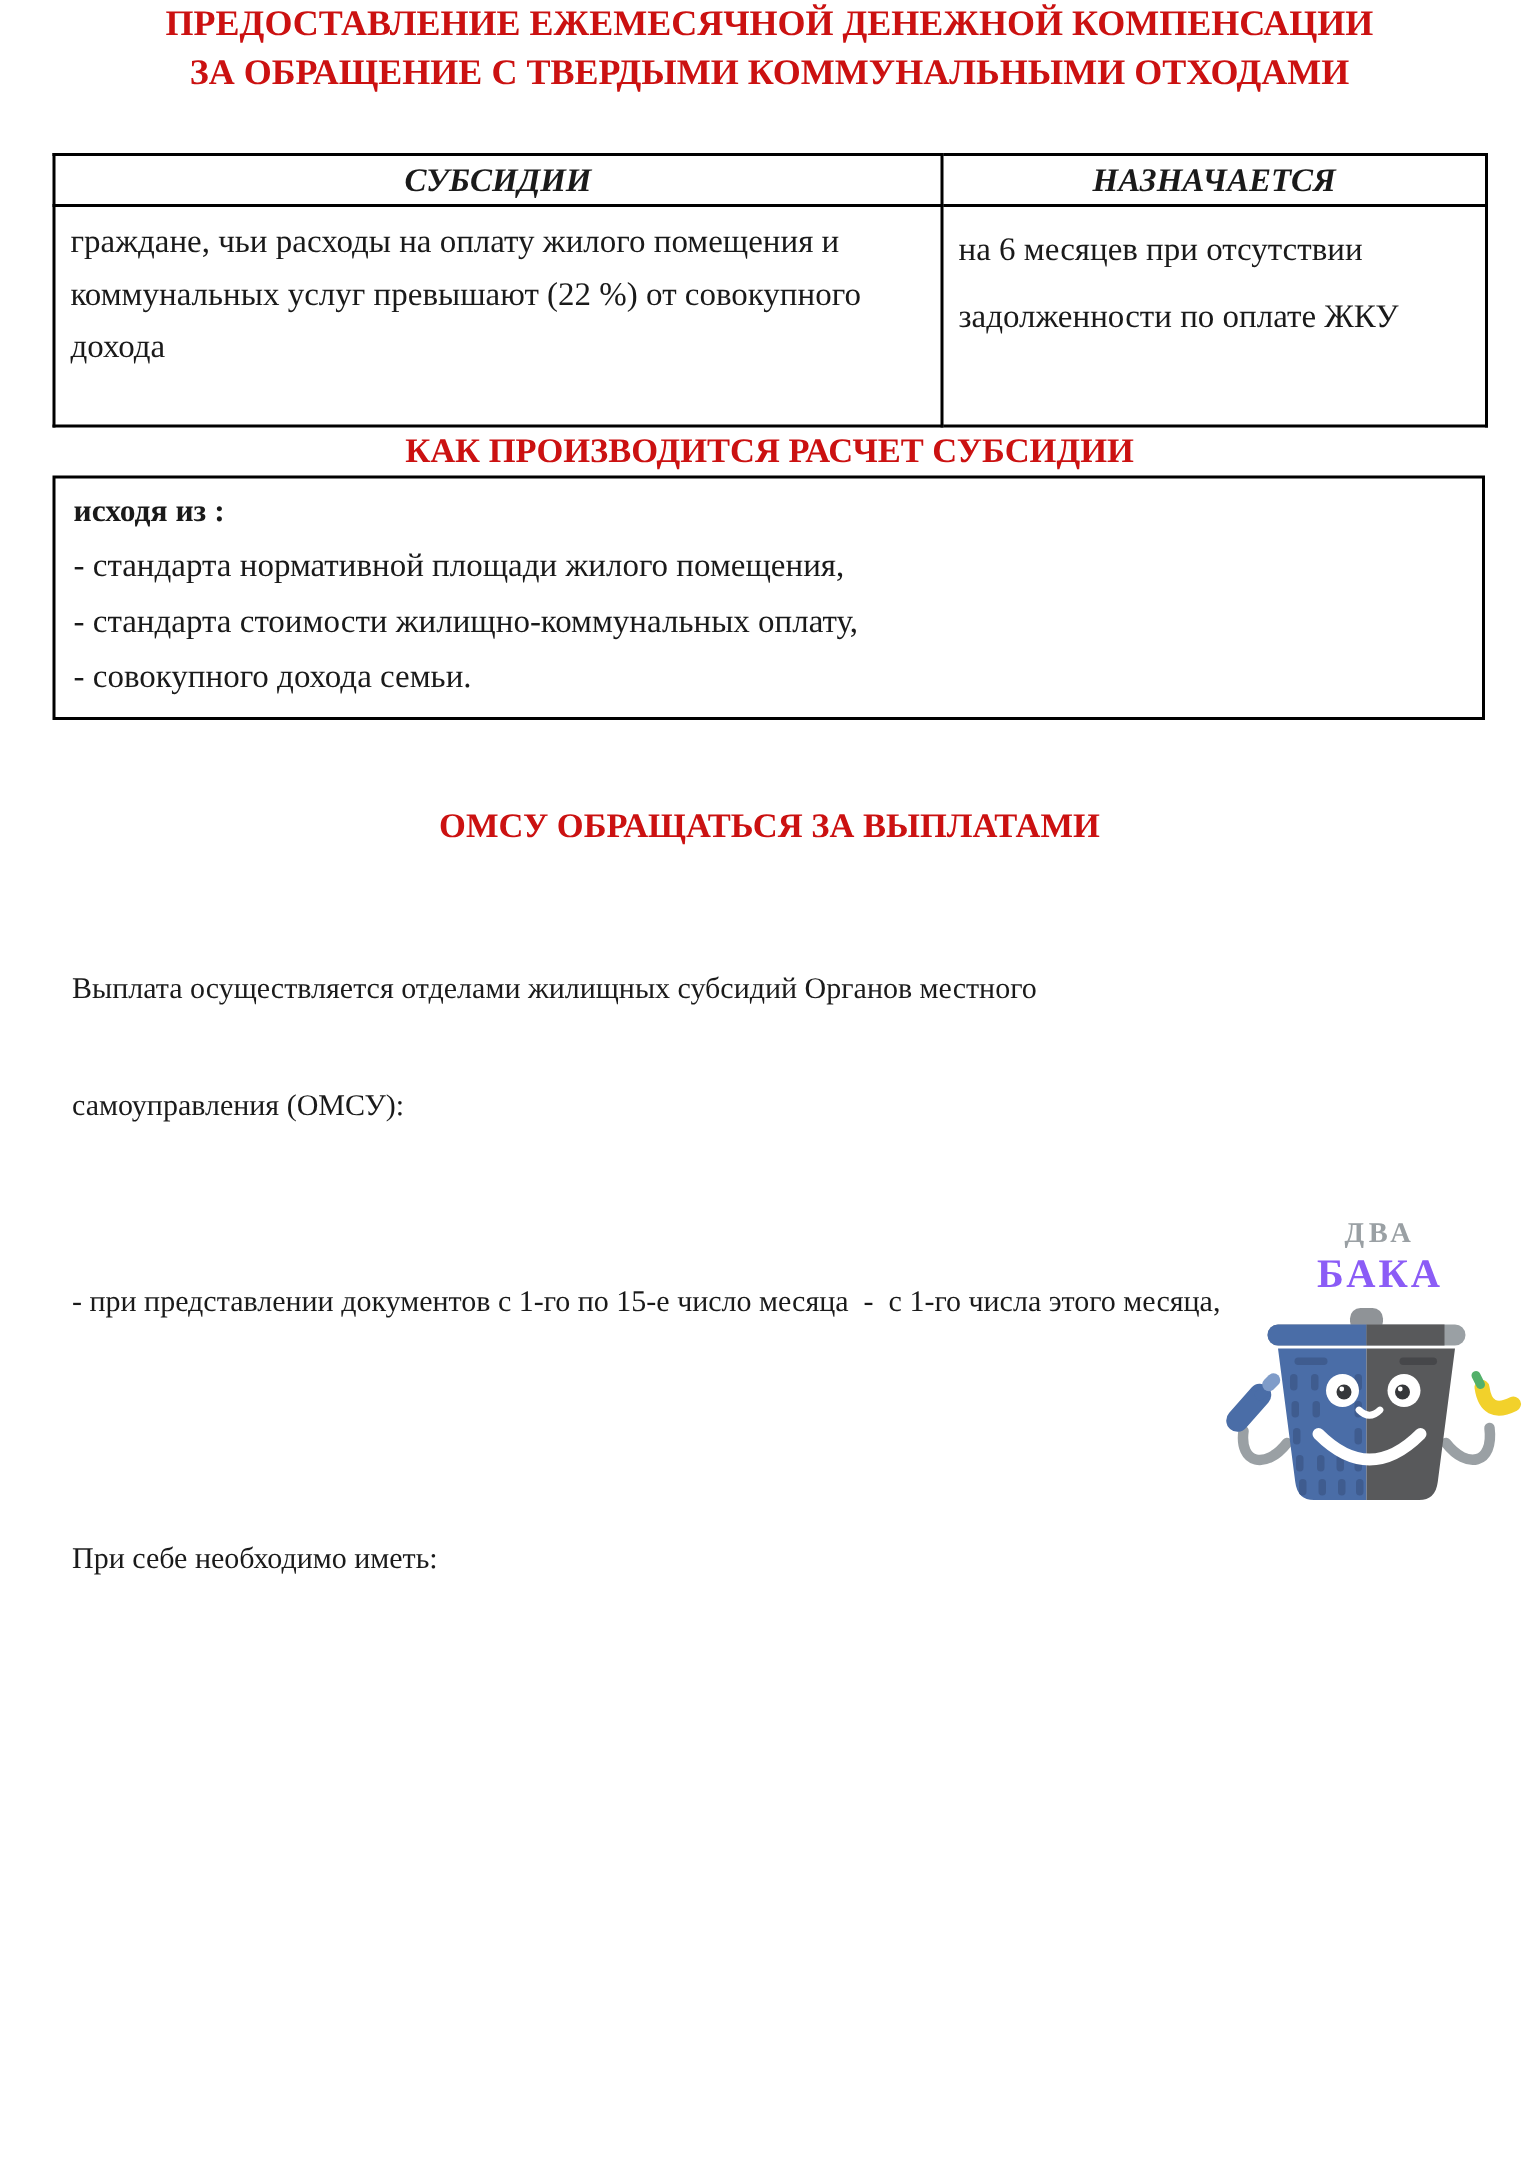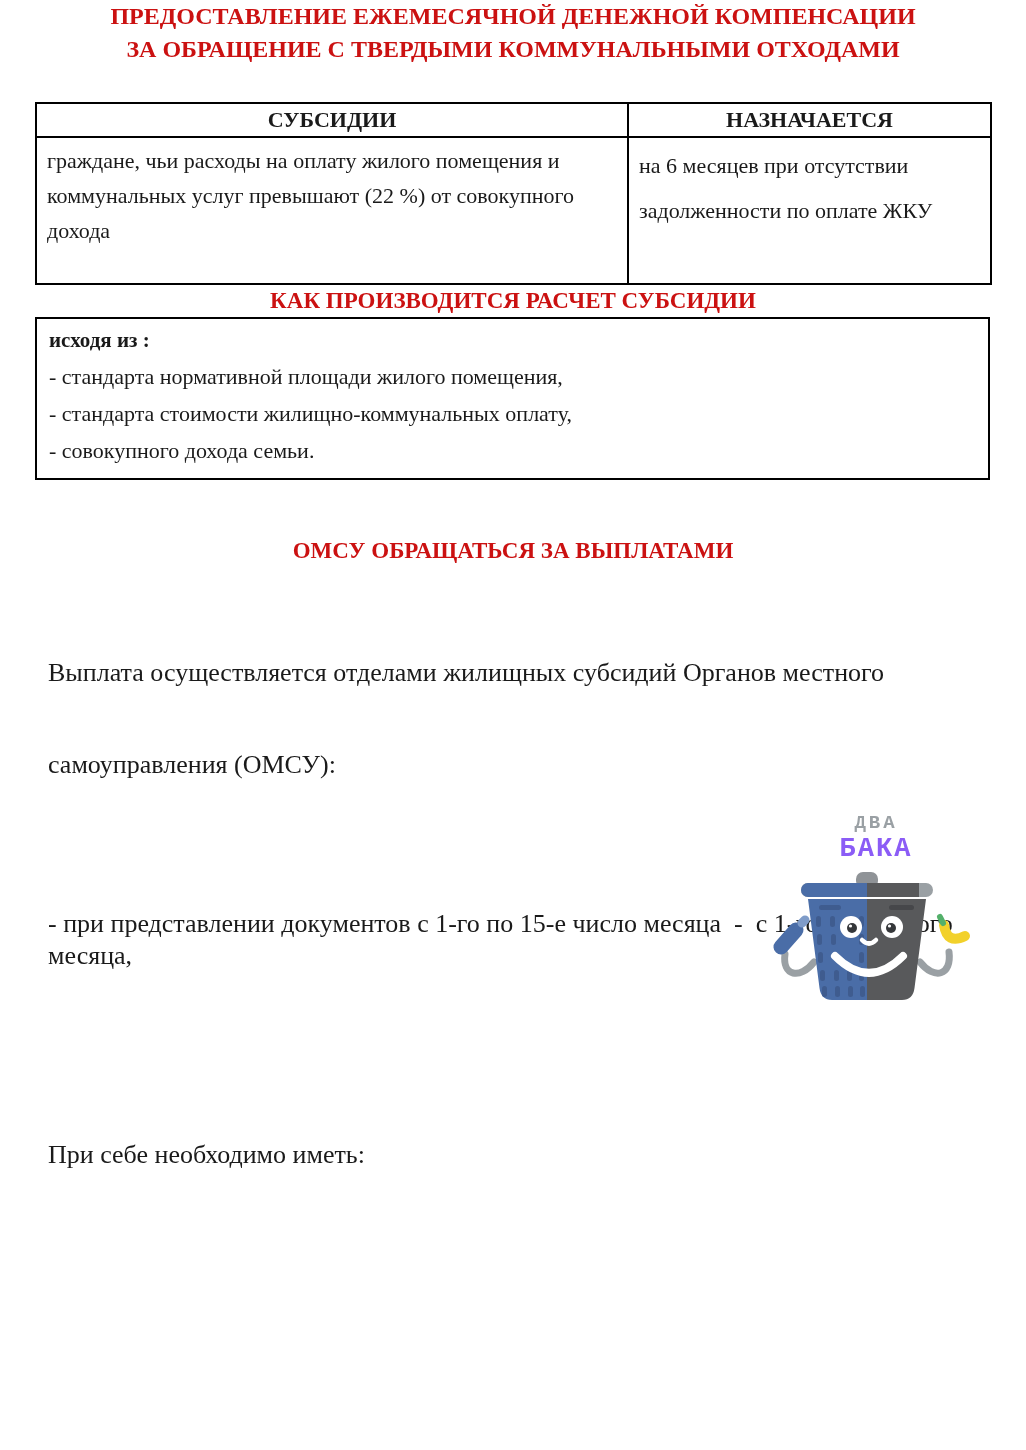--- a/index.html
+++ b/index.html
@@ -29,20 +29,21 @@
   .main-table th, .main-table td {
     border: 2px solid #000000;
     font-size: 22px;
   }
   .main-table th {
     height: 34px;
     font-weight: bold;
     text-align: center;
     vertical-align: middle;
     padding: 2px 6px;
+    font-style: italic;
   }
   .main-table td {
     height: 147px;
     vertical-align: top;
     padding: 5px 10px;
   }
   .col-subsidies { width: 592px; }
   .col-assigned  { width: 363px; }
   .cell-subsidies { line-height: 35px; }
   .cell-assigned  { line-height: 45px; }
@@ -67,36 +68,36 @@
   }
   .calc-item {
     font-size: 22px;
     line-height: 26px;
     margin-top: 11px;
   }
   .payments-heading { margin-top: 58px; }
   .body-block {
     margin-left: 48px;
     margin-right: 40px;
-    font-size: 26px;
+    font-size: 20px;
     white-space: pre-wrap;
   }
   .intro-block { margin-top: 33px; }
   .line { line-height: 32px; }
   .rule1 { margin-top: 7px; }
   .rule2 { margin-top: 7px; }
   .docs-block { margin-top: 48px; }
   .docs-intro { line-height: 30px; }
   .logo {
     position: absolute;
-    left: 770px;
+    left: 814px;
     top: 812px;
     width: 212px;
     text-align: center;
-    font-family: Liberation Mono, monospace;
+    font-family: Liberation Serif, serif;
   }
   .logo-word1 {
     color: #9aa0a4;
     font-size: 19px;
     font-weight: bold;
     letter-spacing: 3px;
     line-height: 22px;
   }
   .logo-word2 {
     color: #8b5cf6;

